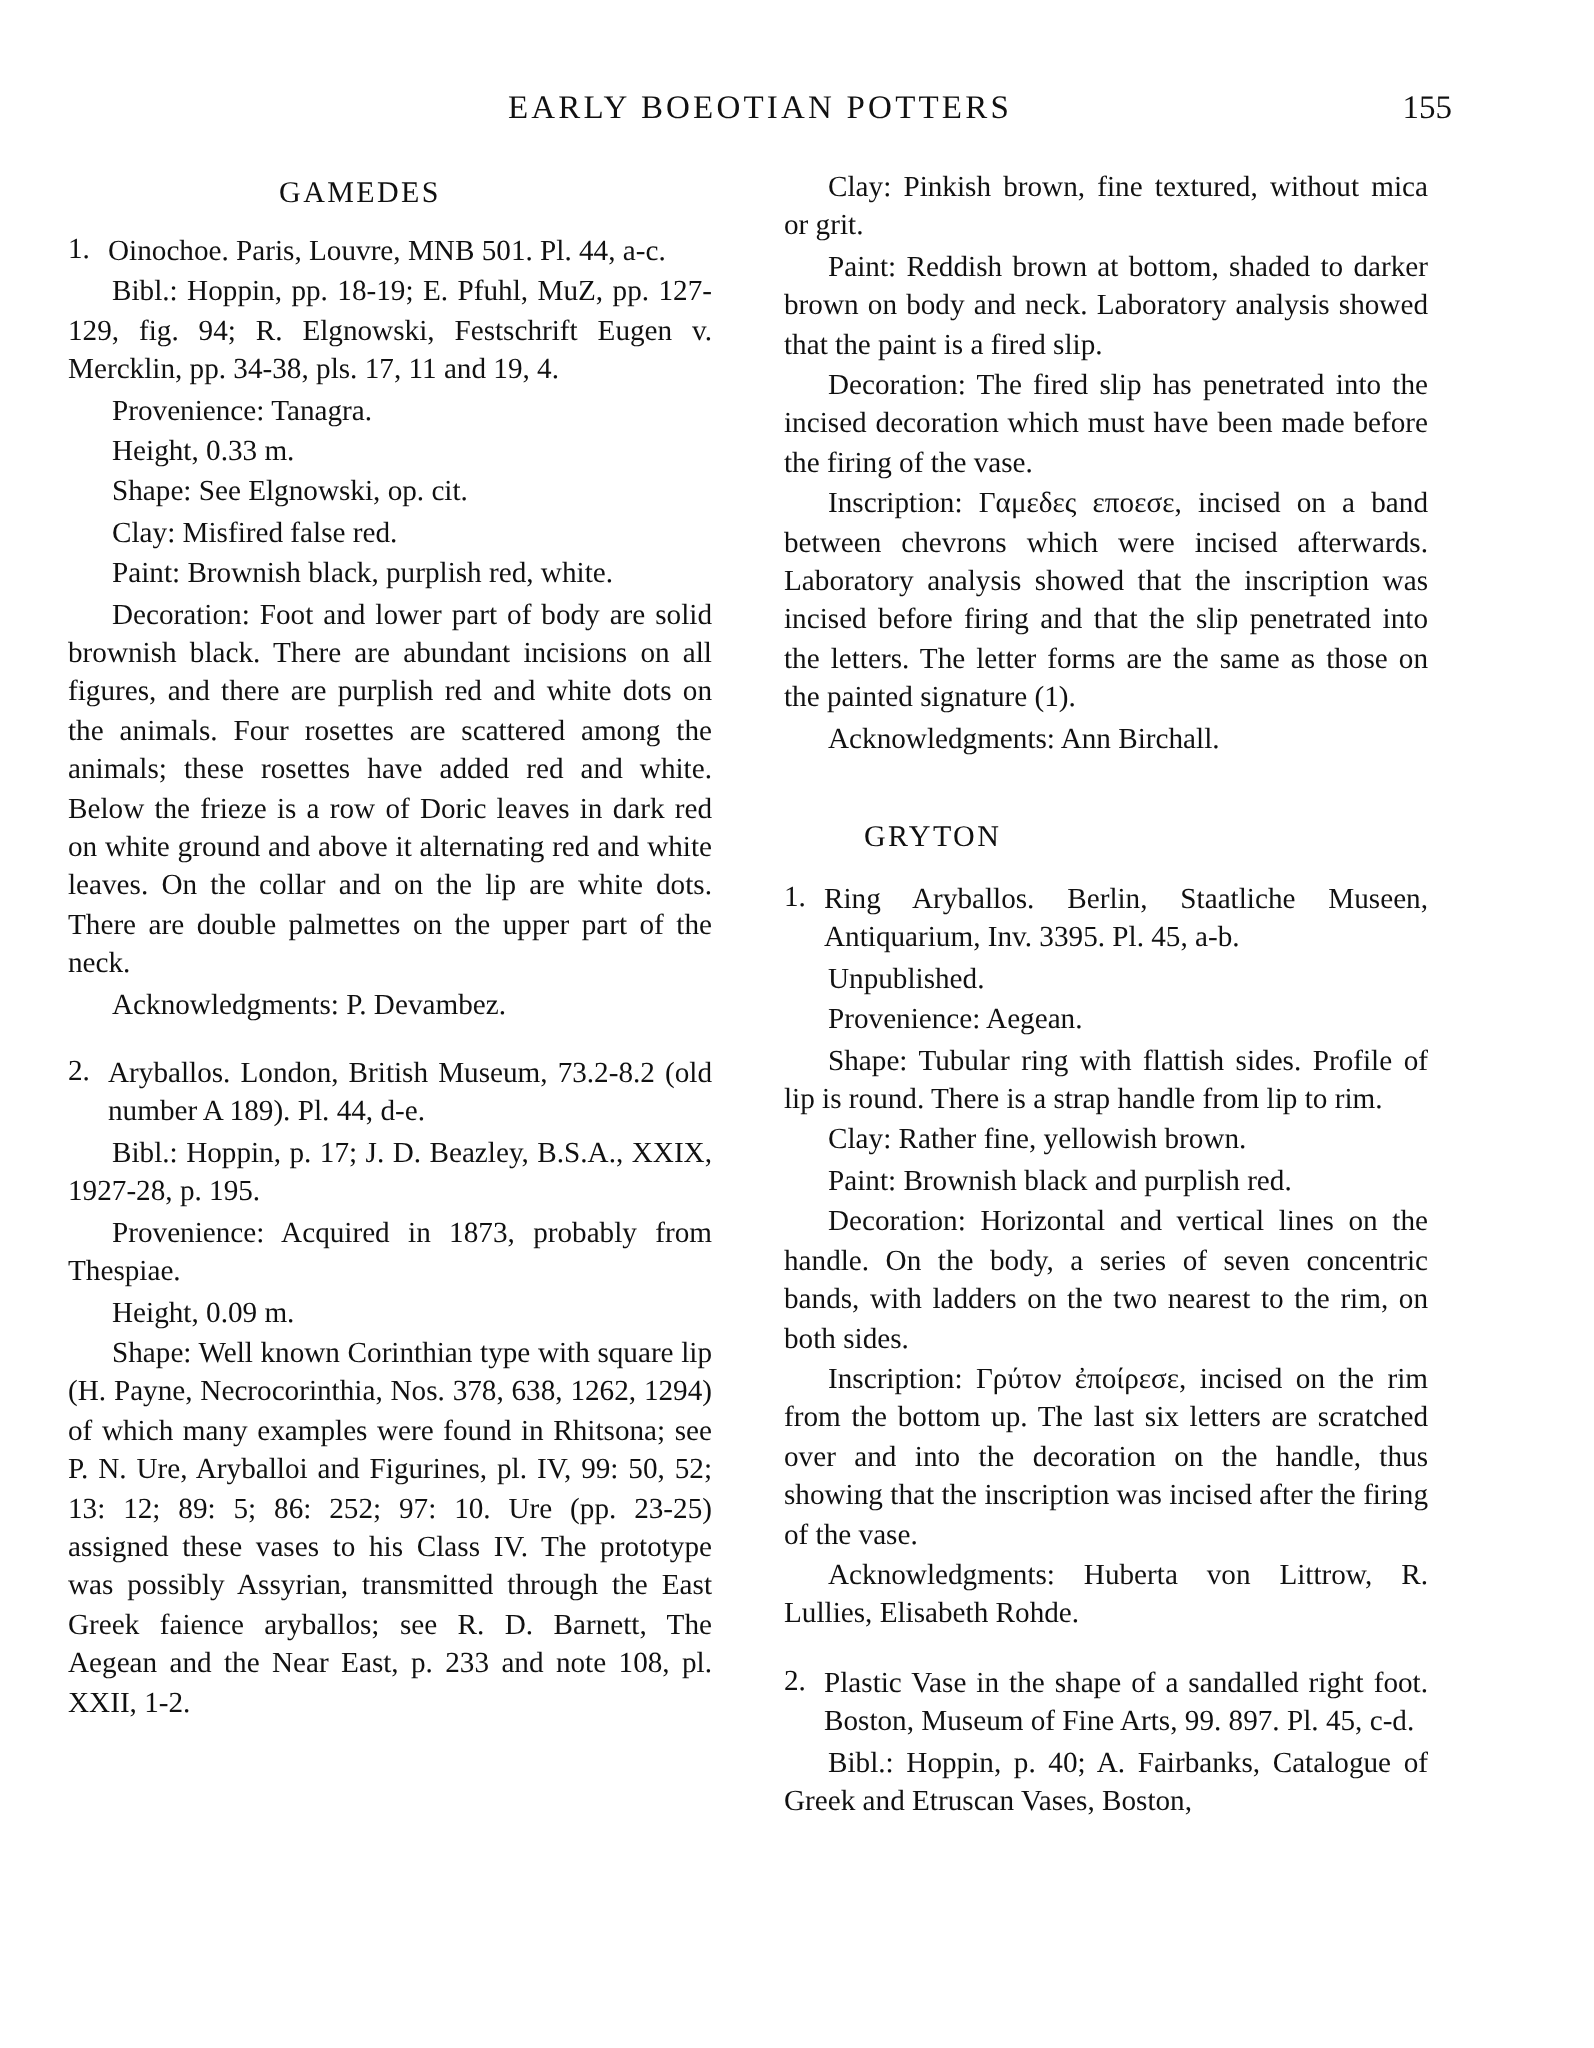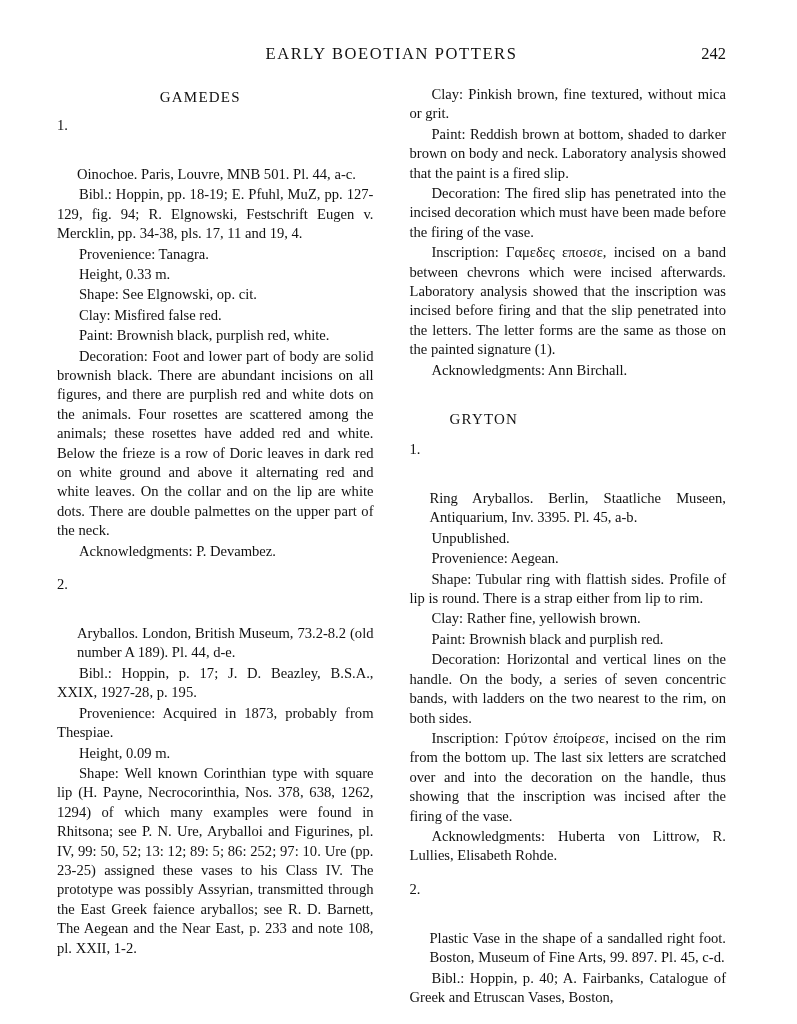--- a/index.html
+++ b/index.html
@@ -12,21 +12,21 @@
     height: 1024px;
     font-family: "Liberation Serif", "DejaVu Serif", serif;
     color: #111111;
     position: relative;
   }
   .page {
     position: relative;
     width: 784px;
     height: 1024px;
     box-sizing: border-box;
-    padding: 44px 58px 30px 57px;
+    padding: 44px 58px 30px 34px;
     border-radius: 32px;
   }
   .running-head {
     position: relative;
     height: 34px;
     margin-bottom: 6px;
   }
   .running-title {
     text-align: center;
     font-size: 16.5px;
@@ -74,21 +74,20 @@
     margin-top: 6px;
   }
   .entry-num {
     width: 20px;
     flex: 0 0 20px;
     text-align: left;
   }
   .entry-body {
     flex: 1 1 auto;
     text-align: justify;
-    margin-top: 48px;
   }
   p {
     margin: 0;
     text-align: justify;
   }
   .p-ind {
     text-indent: 22px;
     margin-top: 1px;
   }
   .p-flush {
@@ -103,21 +102,21 @@
   .spacer-sm { height: 8px; }
   .spacer-md { height: 14px; }
 </style>
 </head>
 <body>
 
 <div class="page">
 
   <div class="running-head">
     <div class="running-title">EARLY BOEOTIAN POTTERS</div>
-    <div class="page-number">242</div>
+    <div class="page-number">155</div>
   </div>
 
   <div class="columns">
 
     <div class="col">
 
       <div class="section-title left-ind">GAMEDES</div>
 
       <div class="entry">
         <div class="entry-num">1.</div>
@@ -162,21 +161,21 @@
       <div class="section-title gryton">GRYTON</div>
 
       <div class="entry">
         <div class="entry-num">1.</div>
         <div class="entry-body">
           <p class="p-flush">Ring Aryballos.  Berlin, Staatliche Museen, Antiquarium, Inv. 3395.  Pl. 45, a-b.</p>
         </div>
       </div>
       <p class="sub-ind">Unpublished.</p>
       <p class="sub-ind">Provenience:  Aegean.</p>
-      <p class="p-ind">Shape:  Tubular ring with flattish sides.  Profile of lip is round.  There is a strap either from lip to rim.</p>
+      <p class="p-ind">Shape:  Tubular ring with flattish sides.  Profile of lip is round.  There is a strap handle from lip to rim.</p>
       <p class="sub-ind">Clay:  Rather fine, yellowish brown.</p>
       <p class="sub-ind">Paint:  Brownish black and purplish red.</p>
       <p class="p-ind">Decoration:  Horizontal and vertical lines on the handle.  On the body, a series of seven concentric bands, with ladders on the two nearest to the rim, on both sides.</p>
       <p class="p-ind">Inscription:  Γρύτον ἐποίρεσε, incised on the rim from the bottom up.  The last six letters are scratched over and into the decoration on the handle, thus showing that the inscription was incised after the firing of the vase.</p>
       <p class="p-ind">Acknowledgments:  Huberta von Littrow, R. Lullies, Elisabeth Rohde.</p>
 
       <div class="spacer-sm"></div>
 
       <div class="entry">
         <div class="entry-num">2.</div>

